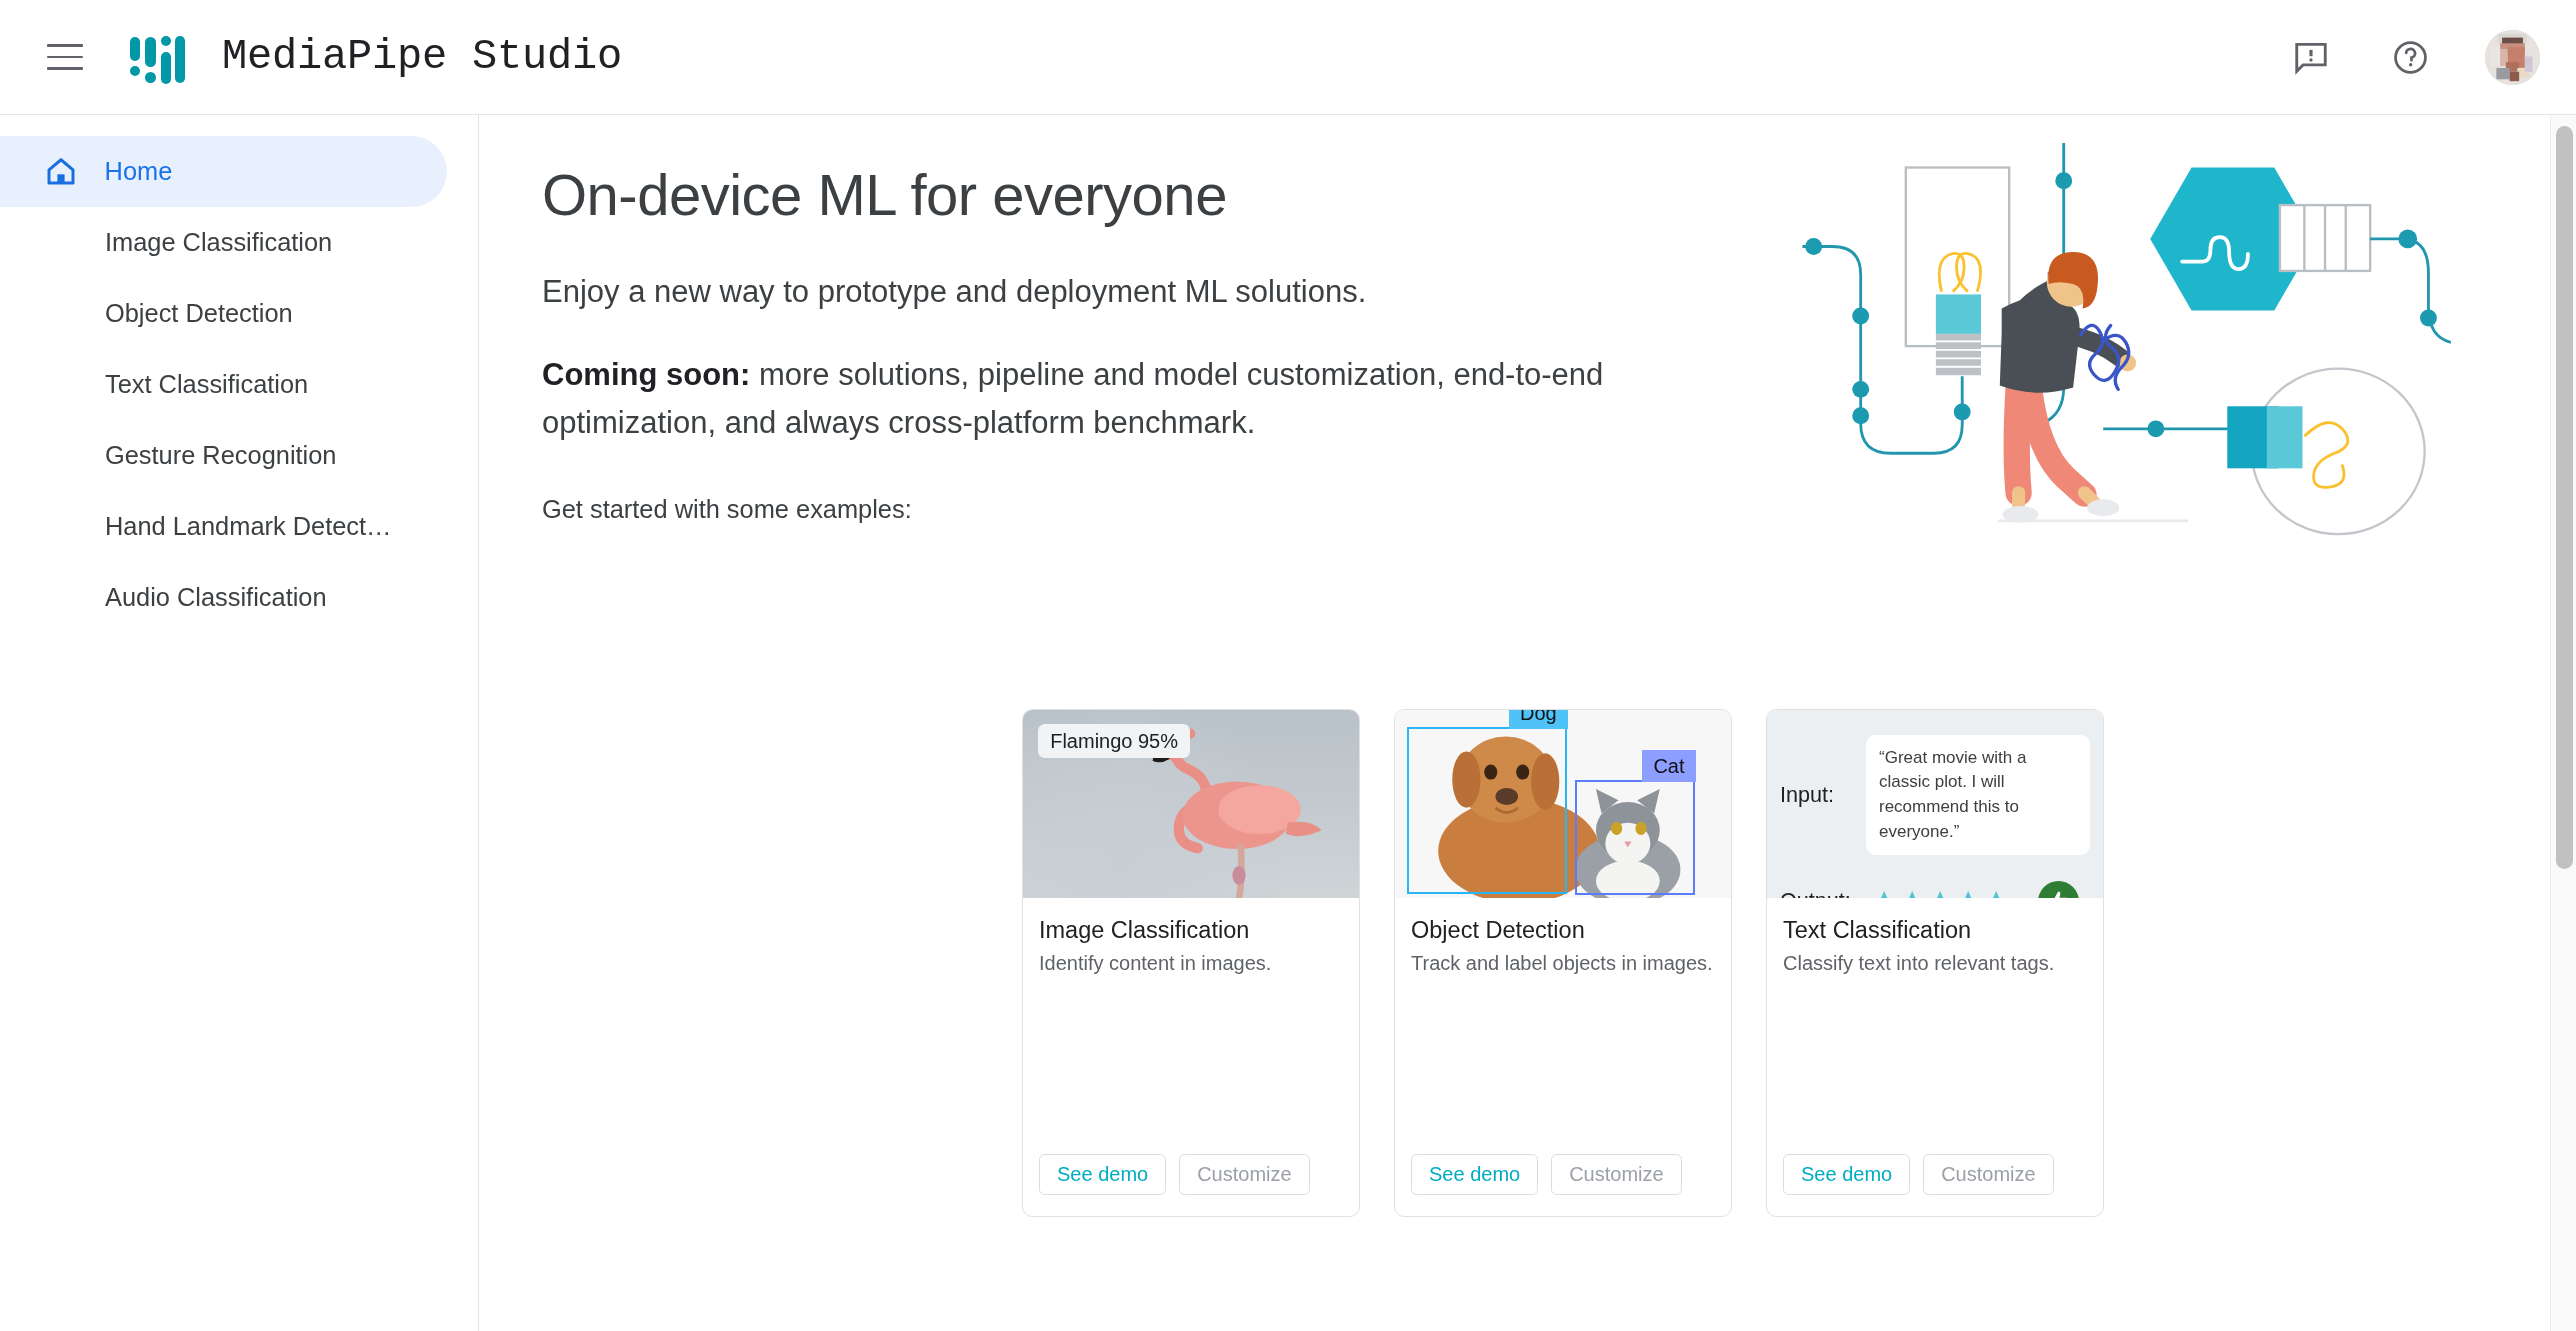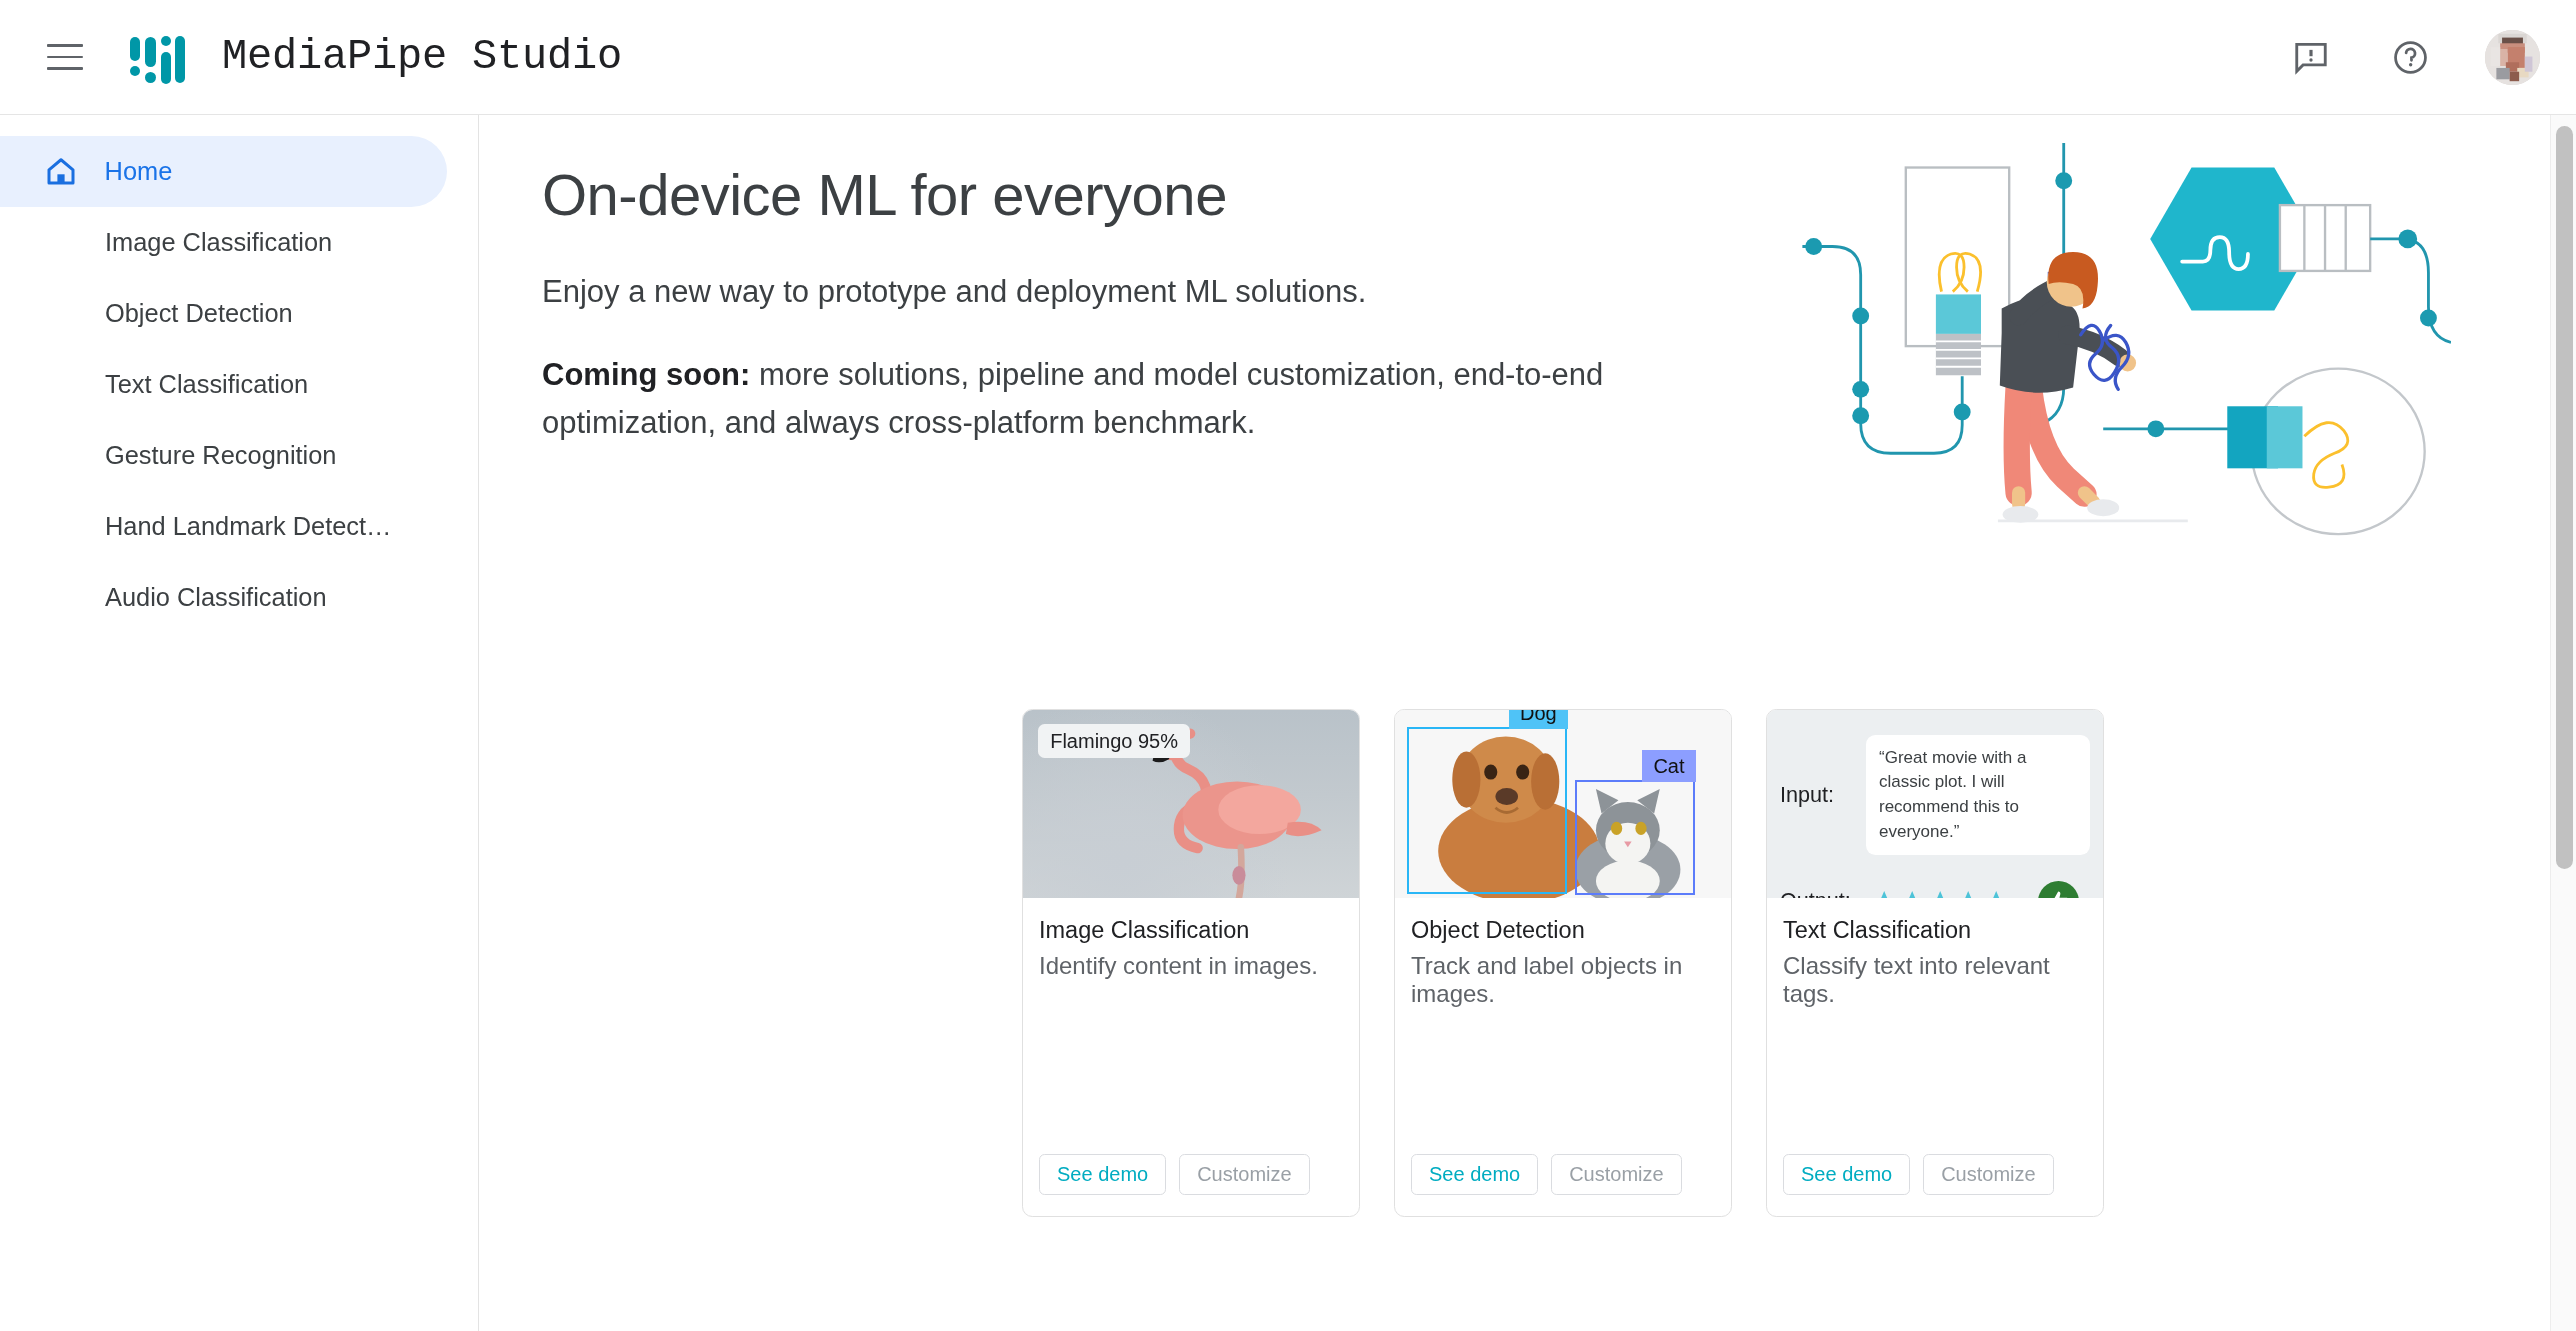--- a/index.html
+++ b/index.html
@@ -135,21 +135,21 @@
     overflow: hidden;
     display: flex; flex-direction: column;
   }
   .card-media {
     height: 188px; width: 100%;
     position: relative; overflow: hidden;
     background: #f1f3f4;
   }
   .card-body { padding: 19px 16px 0 16px; flex: 1; }
   .card-title { font-size: 23.5px; color: #202124; }
-  .card-desc  { font-size: 24px; color: #5f6368; margin-top: 7.5px; }
+  .card-desc  { font-size: 20px; color: #5f6368; margin-top: 7.5px; }
   .card-actions {
     display: flex; gap: 13px; padding: 0 16px 20.7px 16px;
     align-items: center;
   }
   .btn {
     border: 0.9px solid #dadce0; background: #fff;
     border-radius: 5.6px; height: 41px; padding: 13px 17px;
     font-size: 20px; font-family: inherit; cursor: pointer;
     display: flex; align-items: center; justify-content: center;
   }
@@ -298,20 +298,21 @@
 </div>
 
 <div class="main">
 
   <div class="hero">
     <div class="h1">On-device ML for everyone</div>
     <div class="lede">Enjoy a new way to prototype and deployment ML solutions.</div>
     <div class="coming">
       <b>Coming soon:</b><span> more solutions, pipeline and model customization, end-to-end optimization, and always cross-platform benchmark.</span>
     </div>
+    <div class="getstarted">Get started with some examples:</div>
 
     <div class="hero-art">
       <svg width="658" height="414" viewBox="0 0 700 440">
 
         <path d="M10 112 H42 Q72 112 72 142 V300 Q72 332 104 332 H150 Q180 332 180 302 V250" fill="none" stroke="#2196ae" stroke-width="3"></path>
         <circle cx="22" cy="112" r="9" fill="#1b9ab0"></circle>
         <circle cx="72" cy="186" r="9" fill="#1b9ab0"></circle>
         <circle cx="72" cy="264" r="9" fill="#1b9ab0"></circle>
         <circle cx="72" cy="292" r="9" fill="#1b9ab0"></circle>
         <circle cx="180" cy="288" r="9" fill="#1b9ab0"></circle>

